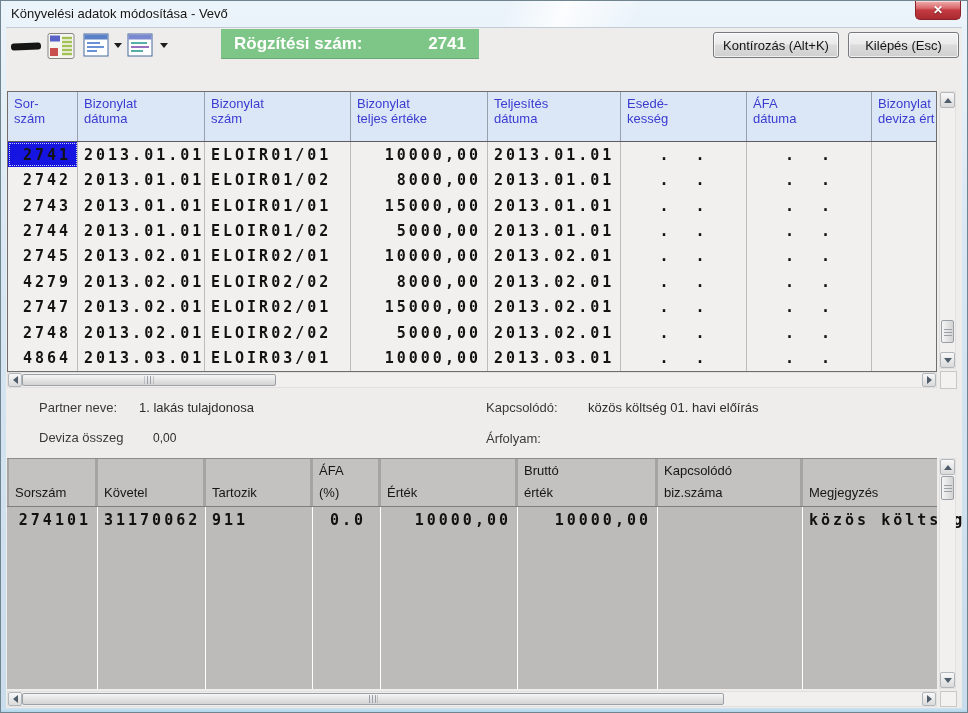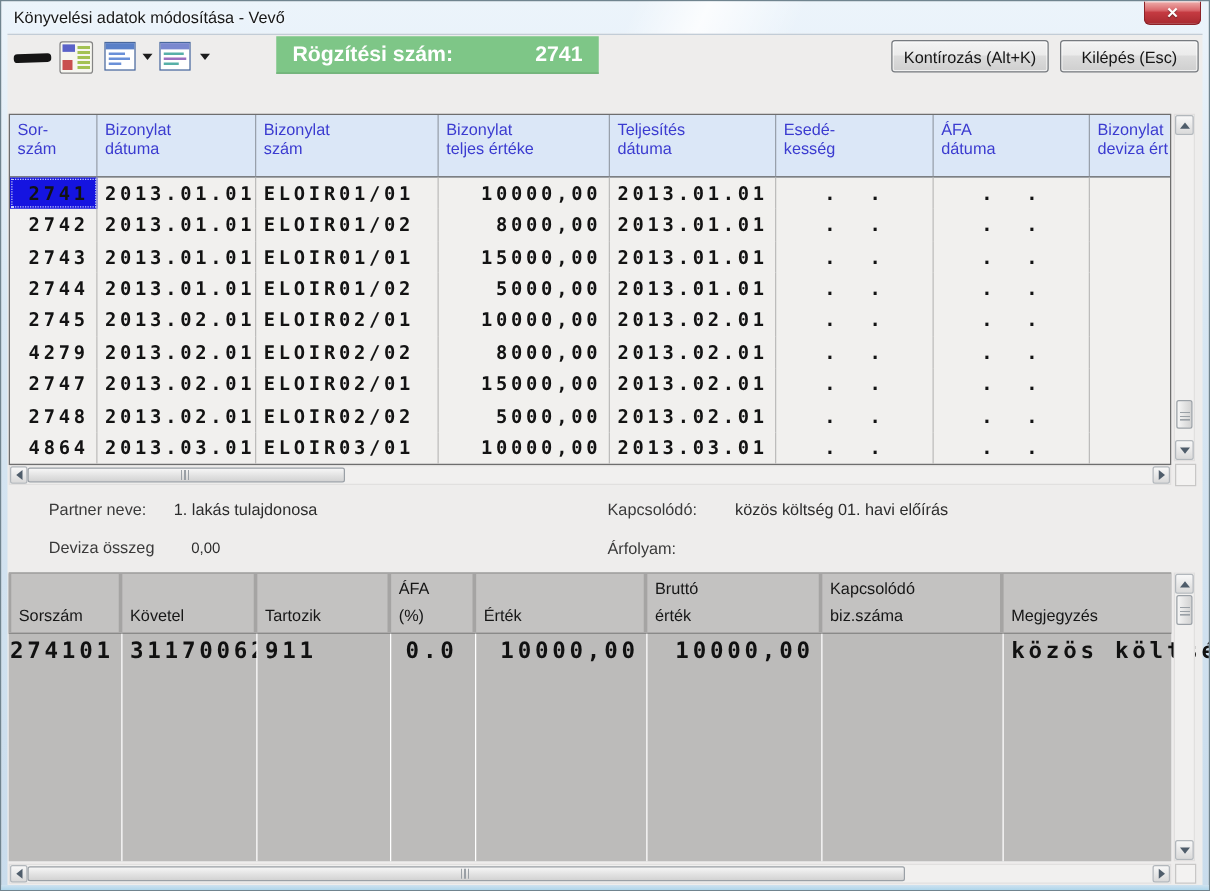--- a/index.html
+++ b/index.html
@@ -64,21 +64,21 @@
   #btable { position:absolute; left:6px; top:457px; width:930px; height:231px; background:#bcbbba; border-top:1px solid #8c8c8b; }
   .bhead { height:48px; background:#aaa9a8; border-bottom:1px solid #7f7f7e; }
   .bhead .hc { background:#c3c2c1; border-right:3px solid #a5a4a3; padding:4px 6px 6px; font-size:13px; color:#161616;
          display:flex; flex-direction:column; justify-content:space-between; overflow:hidden; white-space:nowrap; }
   .bhead .hc:first-child { border-left:2px solid #a5a4a3; }
   .bhead .hc:last-child { border-right:none; }
   .bbody { height:182px; }
   .bbody .bcol { border-right:1px solid #ffffff; height:100%; }
   .bbody .bcol:last-child { border-right:none; }
   .bcell { height:26px; display:flex; align-items:center; padding:0 6px;
-         font-family:"DejaVu Sans Mono",monospace; font-weight:bold; font-size:18px; letter-spacing:3px; color:#111; white-space:pre; overflow:hidden; }
+         font-family:"DejaVu Sans Mono",monospace; font-weight:bold; font-size:15px; letter-spacing:3px; color:#111; white-space:pre; overflow:hidden; }
   .pad-r { padding-right:14px; }
 
   
   .sbar { position:absolute; background:#f1f0ef; border:1px solid #e1e0df; }
   .sb-btn { position:absolute; background:linear-gradient(180deg,#f8f8f8,#dadada); border:1px solid #b2b7bc; border-radius:2px;
          display:flex; align-items:center; justify-content:center; cursor:pointer; }
   .tri { width:0; height:0; }
   .t-up { border-left:4px solid transparent; border-right:4px solid transparent; border-bottom:5px solid #4f5d6b; }
   .t-dn { border-left:4px solid transparent; border-right:4px solid transparent; border-top:5px solid #4f5d6b; }
   .t-lf { border-top:4px solid transparent; border-bottom:4px solid transparent; border-right:5px solid #4f5d6b; }

